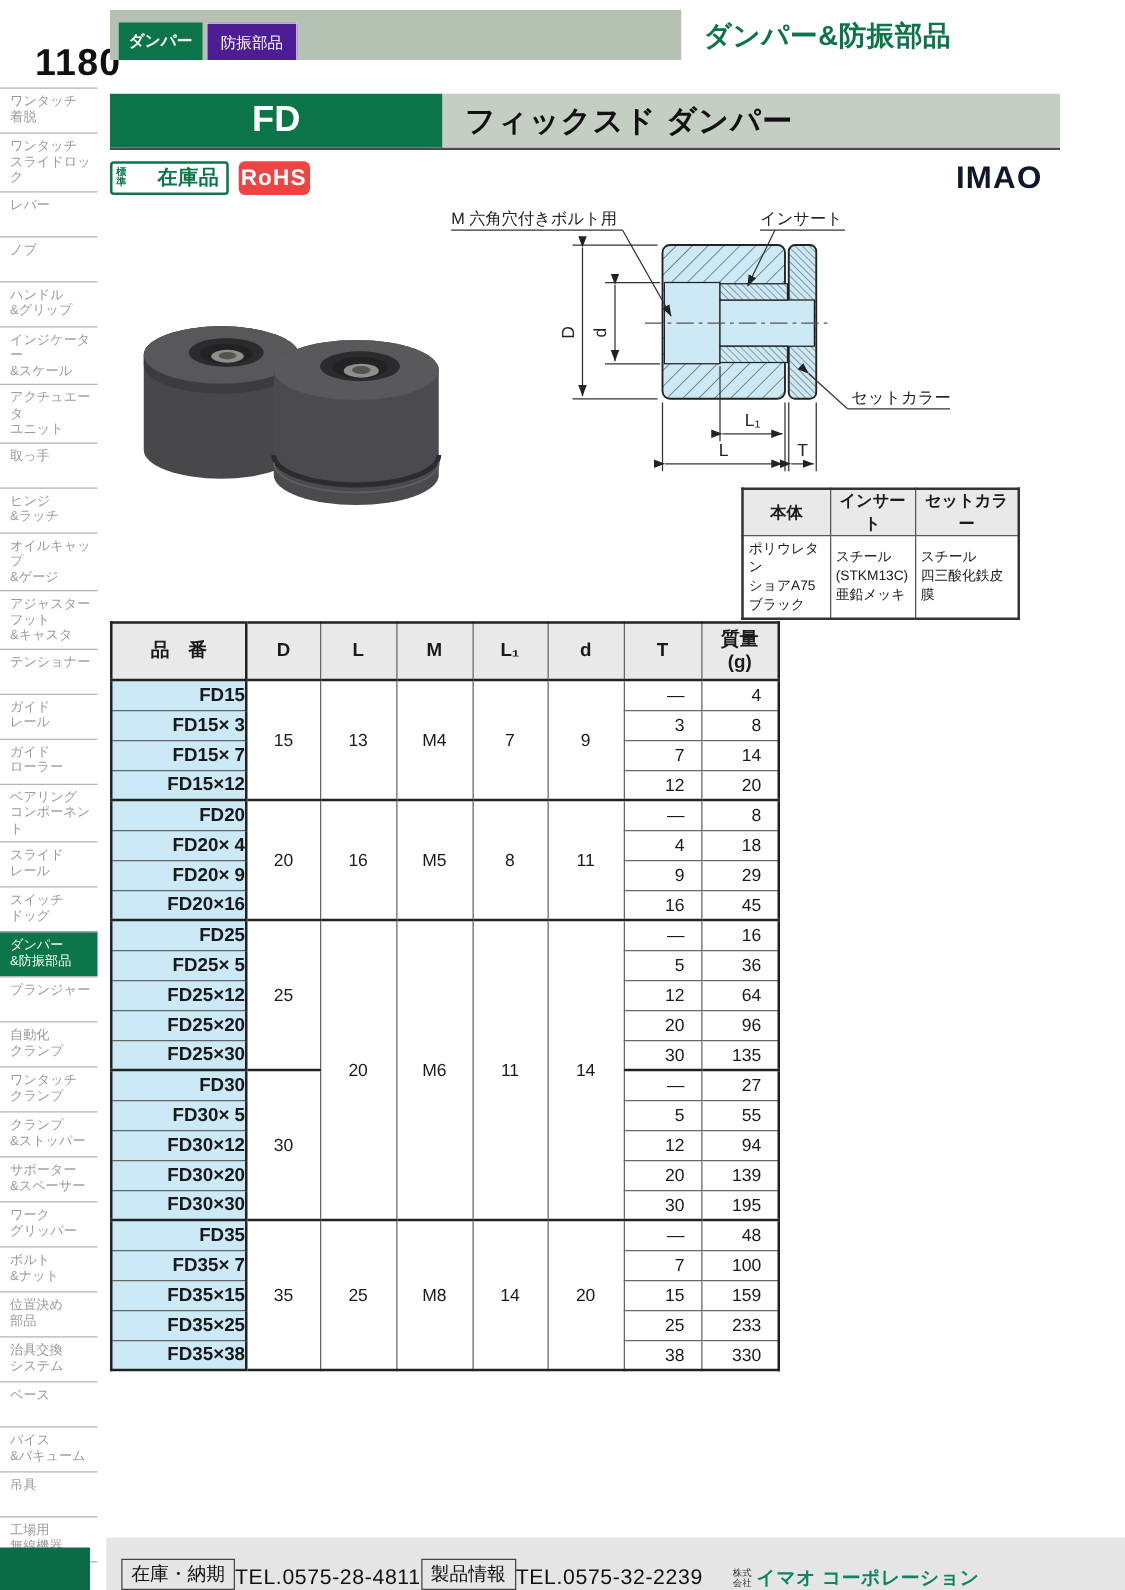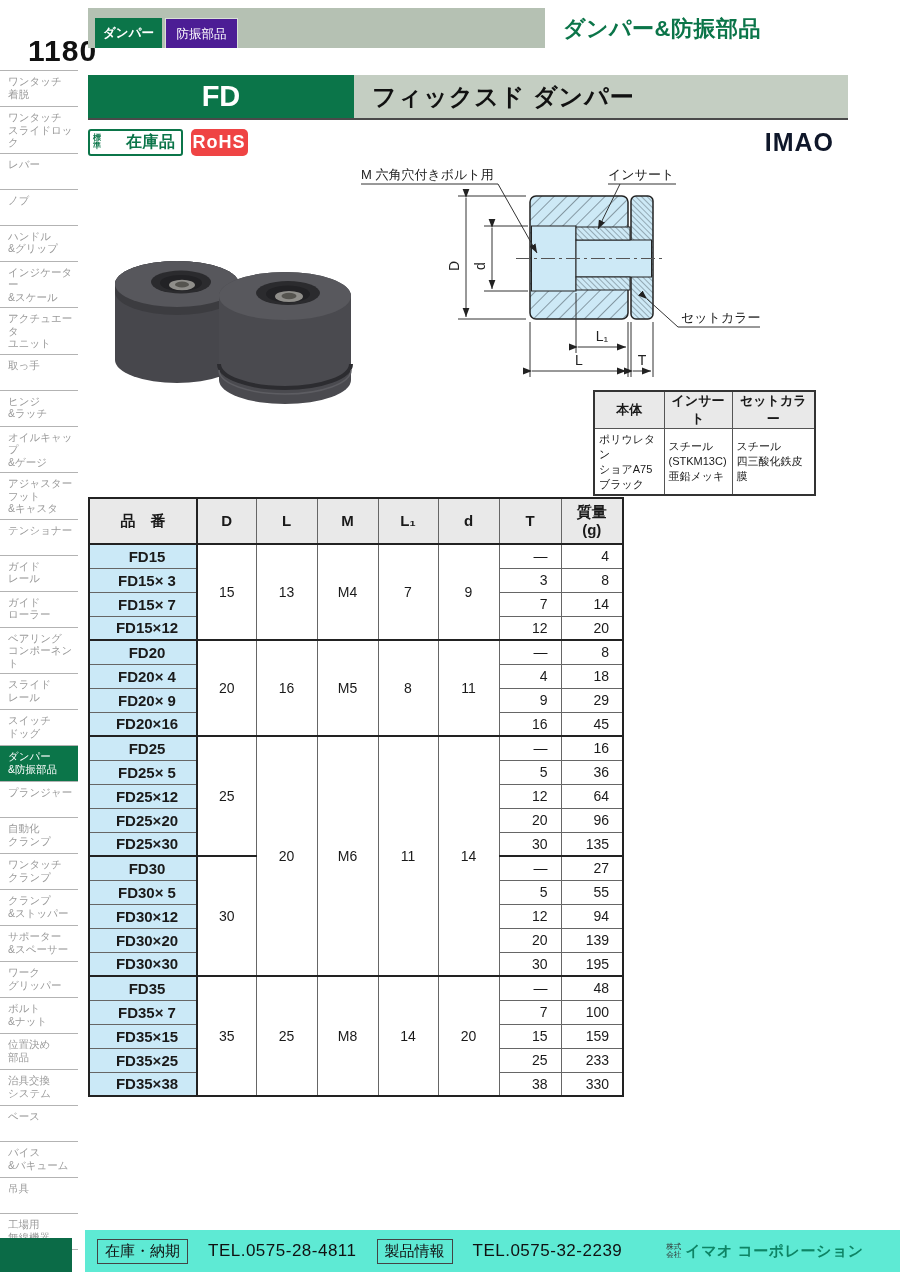--- a/index.html
+++ b/index.html
@@ -53,30 +53,30 @@
   .materials th { background:#e9e9e9; font-size:13px; font-weight:bold; border:1px solid #555; height:24px; padding:0 4px; }
   .materials td { font-size:11px; line-height:1.35; border:1px solid #555; padding:3px 4px; white-space:pre-line; vertical-align:middle; }
   .materials { border:2px solid #333; }
   .materials col.c1 { width:70px; } .materials col.c2 { width:68px; } .materials col.c3 { width:83px; }
 
   
   .spec { position:absolute; left:88px; top:497px; border-collapse:collapse; border:2px solid #222; table-layout:fixed; }
   .spec th { background:#e9e9e9; font-size:15px; font-weight:bold; height:46px; border:1px solid #666;
     border-bottom:2px solid #222; white-space:pre-line; line-height:1.2; }
   .spec td { border:1px solid #666; height:24px; font-size:14px; text-align:center; padding:0; }
-  .spec td.part { background:#cbe9f7; text-align:center; padding-left:8px; font-weight:bold; font-size:15px; border-right:2px solid #222; }
+  .spec td.part { background:#cbe9f7; text-align:right; padding-left:8px; font-weight:bold; font-size:15px; border-right:2px solid #222; }
   .spec th.part-h { border-right:2px solid #222; }
   .spec td.num { text-align:right; padding-right:13px; }
   .spec tr.group-start td { border-top:2px solid #222; }
   .spec col.cpart{width:108px;} .spec col.cD{width:59px;} .spec col.cL{width:61px;} .spec col.cM{width:61px;}
   .spec col.cL1{width:60px;} .spec col.cd{width:61px;} .spec col.cT{width:62px;} .spec col.cG{width:62px;}
 
   
-  .footer-bar { position:absolute; left:85px; bottom:0; width:815px; height:42px; background:#5eead4;
-    display:flex; align-items:center; padding-left:12px; gap:20px; }
+  .footer-bar { position:absolute; left:85px; bottom:0; width:815px; height:42px; background:#e5e5e5;
+    display:flex; align-items:flex-end; padding-left:12px; gap:0; }
   .tel-box { border:1.5px solid #444; padding:2px 7px; font-size:15px; color:#111; }
   .tel-num { font-size:17px; color:#111; letter-spacing:0.5px; }
   .company { display:flex; align-items:center; gap:4px; margin-left:24px; }
   .company-prefix { font-size:7.5px; line-height:8px; color:#333; white-space:pre-line; }
   .company-name { font-size:15px; font-weight:bold; color:#0e8465; letter-spacing:0.5px; }
 </style>
 </head>
 <body>
 
 <div class="page">

